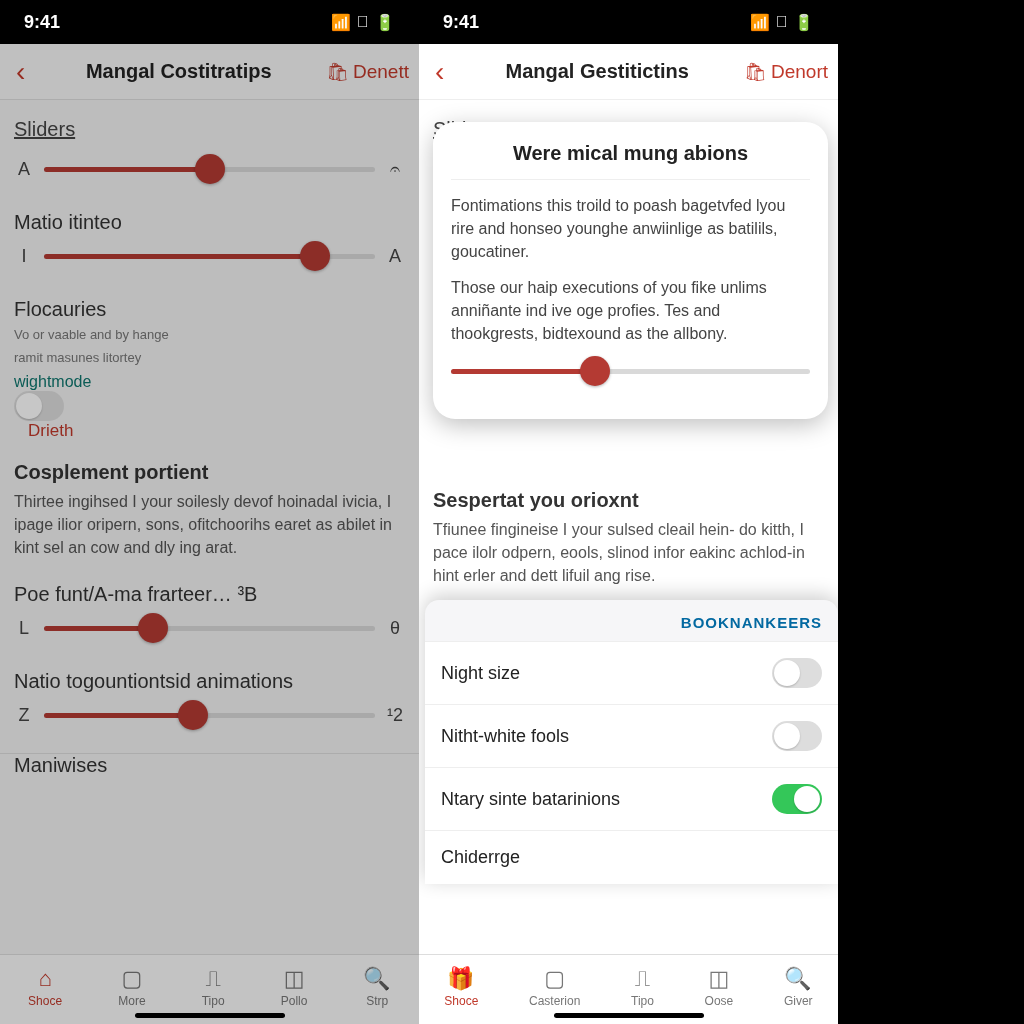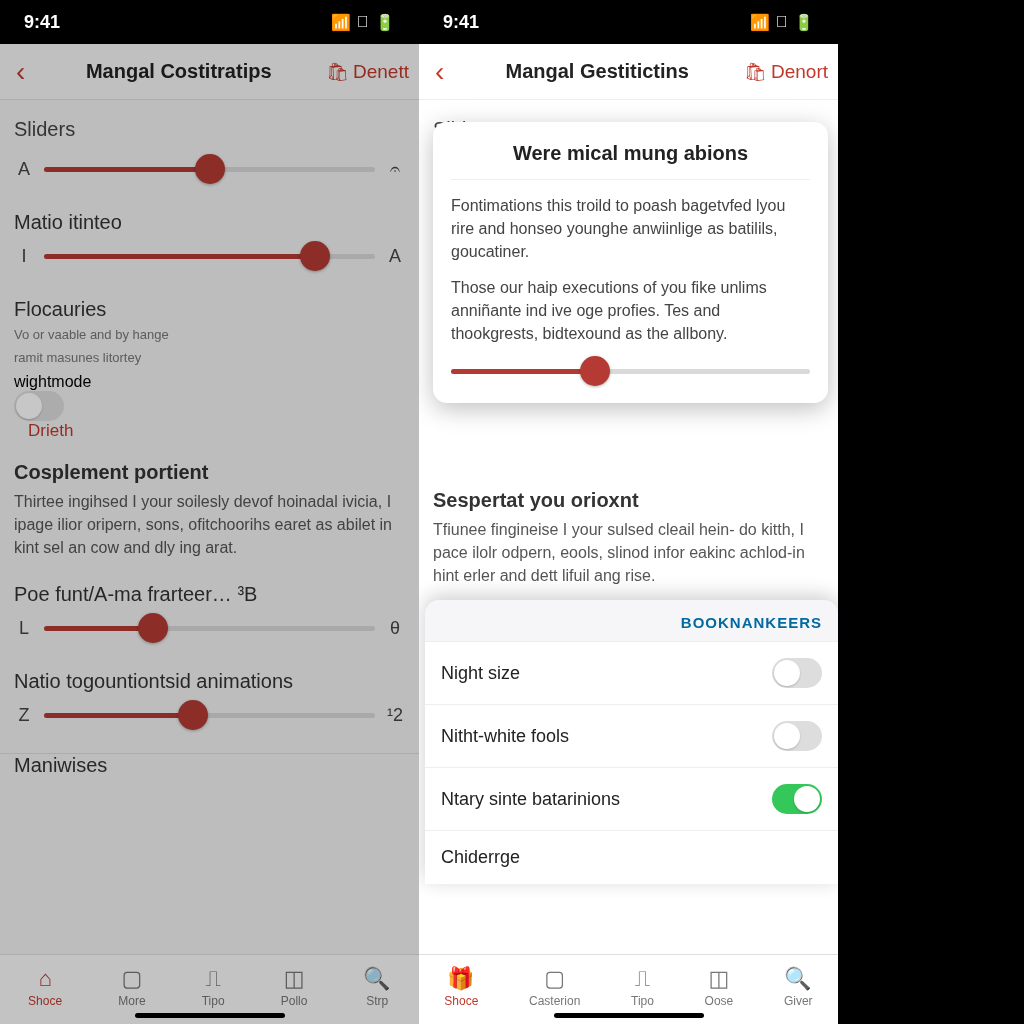--- a/index.html
+++ b/index.html
@@ -9,46 +9,46 @@
   .status-icons { display: flex; gap: 6px; align-items: center; }
   .status-icons span { font-size: 16px; }
   .screen { position: absolute; top: 44px; left: 0; right: 0; bottom: 0; background: #f2f2f2; overflow: hidden; }
   .navbar { height: 56px; display: flex; align-items: center; justify-content: space-between; padding: 0 10px; background: #f7f7f7; border-bottom: 1px solid #ddd; }
   .navbar .back { color: #c0392b; font-size: 28px; padding: 0 6px; }
   .navbar .title { flex: 1; text-align: center; font-weight: 700; font-size: 20px; color: #222; }
   .navbar .action { color: #c0392b; font-size: 19px; font-weight: 500; display: flex; align-items: center; gap: 4px; }
   .navbar .action .bag { font-size: 18px; }
   .content { height: calc(100% - 56px - 70px); overflow: hidden; padding: 0 0; position: relative; }
   .scroll { padding: 0; }
-  .section-label { font-size: 20px; color: #444; padding: 18px 14px 8px; }
+  .section-label { font-size: 20px; color: #444; padding: 18px 14px 8px; text-decoration: underline; }
   .slider-row { padding: 6px 16px 18px; display: flex; align-items: center; gap: 12px; }
   .slider-row .end { font-size: 18px; color: #444; width: 16px; text-align: center; }
   .slider { flex: 1; position: relative; height: 28px; display: flex; align-items: center; }
   .track { position: absolute; left: 0; right: 0; height: 5px; background: #d9d9d9; border-radius: 3px; }
   .fill { position: absolute; left: 0; height: 5px; background: #b43a33; border-radius: 3px; }
   .thumb { position: absolute; width: 30px; height: 30px; background: #b43a33; border-radius: 50%; top: -1px; transform: translateX(-50%); box-shadow: 0 1px 3px rgba(0,0,0,.3); }
   .sub { font-size: 20px; color: #333; padding: 10px 14px 2px; }
   .small2 { font-size: 13px; color: #777; padding: 0 14px 6px; line-height: 1.3; }
   .para { font-size: 16px; color: #555; padding: 4px 14px 14px; line-height: 1.45; }
   .toggle-row { display: flex; align-items: center; justify-content: space-between; padding: 4px 14px 10px; flex-direction: column; }
-  .toggle-label { font-size: 16px; color: #000000; }
+  .toggle-label { font-size: 16px; color: #0f766e; }
   .switch { width: 50px; height: 30px; background: #ddd; border-radius: 15px; position: relative; }
   .switch.on { background: #34c759; }
   .switch .knob { width: 26px; height: 26px; background: #fff; border-radius: 50%; position: absolute; top: 2px; left: 2px; box-shadow: 0 1px 2px rgba(0,0,0,.2); }
   .switch.on .knob { left: 22px; }
   .linklabel { color: #c0392b; font-size: 17px; }
   .tabbar { position: absolute; bottom: 0; left: 0; right: 0; height: 70px; background: #fafafa; border-top: 1px solid #ddd; display: flex; justify-content: space-around; align-items: center; padding-bottom: 6px; }
   .tab { display: flex; flex-direction: column; align-items: center; gap: 2px; font-size: 12px; color: #777; }
   .tab.active { color: #c0392b; }
   .tab .ticon { font-size: 22px; }
   .homebar { position: absolute; bottom: 6px; left: 50%; transform: translateX(-50%); width: 150px; height: 5px; background: #000; border-radius: 3px; }
   .dim { position: absolute; inset: 0; background: rgba(0,0,0,.22); pointer-events: none; }
 
   
-  .card { position: absolute; left: 14px; right: 10px; background: #fff; border-radius: 14px; box-shadow: 0 6px 24px rgba(0,0,0,.25); padding: 16px 18px 18px; }
+  .card { position: absolute; left: 14px; right: 10px; background: #fff; border-radius: 22px; box-shadow: 0 6px 24px rgba(0,0,0,.25); padding: 16px 18px 34px; }
   .card-title { font-size: 20px; font-weight: 700; text-align: center; padding: 4px 0 14px; color: #222; border-bottom: 1px solid #eee; margin-bottom: 14px; }
   .card-p { font-size: 16px; color: #444; line-height: 1.45; margin-bottom: 12px; }
 
   
   .sheet { position: absolute; left: 6px; right: 0; bottom: 70px; background: #f6f6f8; border-top-left-radius: 14px; border-top-right-radius: 14px; box-shadow: 0 -4px 20px rgba(0,0,0,.2); overflow: hidden; }
   .sheet-header { font-size: 15px; letter-spacing: 1px; color: #0369a1; font-weight: 700; padding: 14px 16px 10px; text-align: right; }
   .sheet-row { display: flex; align-items: center; justify-content: space-between; padding: 16px 16px; background: #fff; border-top: 1px solid #eee; font-size: 18px; color: #222; }
   .sheet-row:first-of-type { border-top: 1px solid #eee; }
   .sheet-row .switch { flex-shrink: 0; }
 

